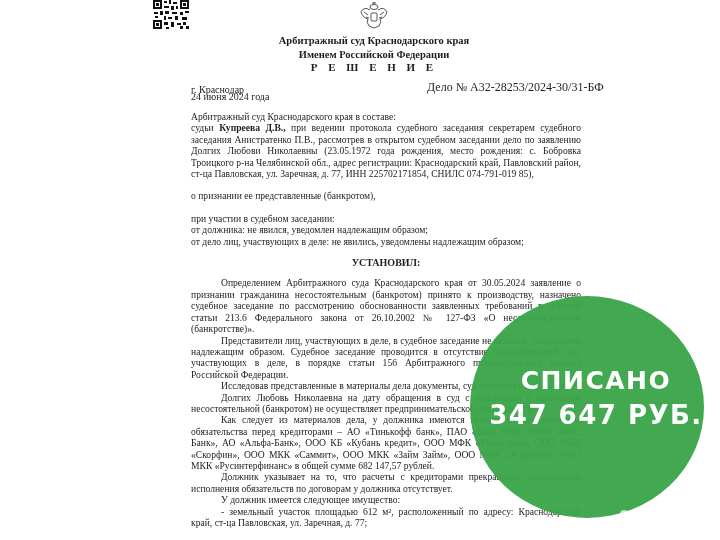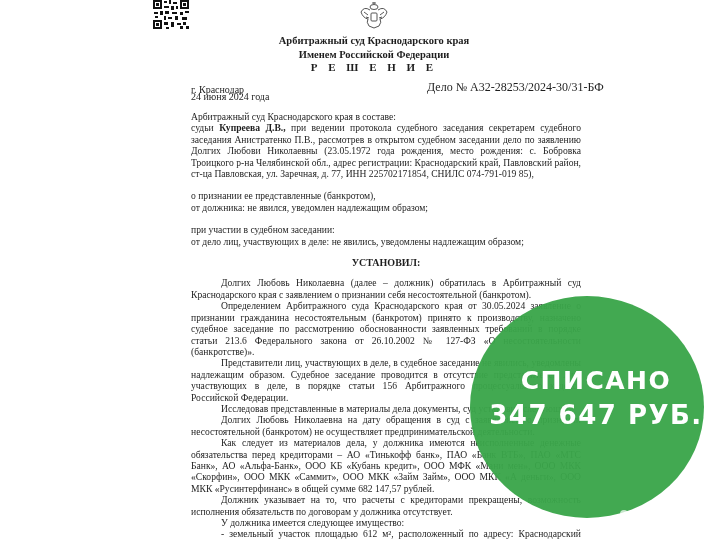--- a/index.html
+++ b/index.html
@@ -83,32 +83,31 @@
   <div class="hdr h3">Р Е Ш Е Н И Е</div>
 
   <div class="city">г. Краснодар</div>
   <div class="date">24 июня 2024 года</div>
   <div class="case">Дело № А32-28253/2024-30/31-БФ</div>
 
   <div class="body" style="top:111px;">
     <p class="p">Арбитражный суд Краснодарского края в составе:</p>
     <p class="p"><span>судьи </span><span class="b">Купреева Д.В.,</span><span> при ведении протокола судебного заседания секретарем судебного заседания Анистратенко П.В., рассмотрев в открытом судебном заседании дело по заявлению Долгих Любови Николаевны (23.05.1972 года рождения, место рождения: с. Бобровка Троицкого р-на Челябинской обл., адрес регистрации: Краснодарский край, Павловский район, ст-ца Павловская, ул. Заречная, д. 77, ИНН 225702171854, СНИЛС 074-791-019 85),</span></p>
     <p class="p" style="margin-top:11px;">о признании ее представленные (банкротом),</p>
+    <p class="p" style="margin-top:11px;">при участии в судебном заседании:</p>
     <p class="p">от должника: не явился, уведомлен надлежащим образом;</p>
-    <p class="p" style="margin-top:11px;">при участии в судебном заседании:</p>
     <p class="p">от дело лиц, участвующих в деле: не явились, уведомлены надлежащим образом;</p>
     <p class="p center" style="margin-top:10px; margin-bottom:9px;text-align:center;">УСТАНОВИЛ:</p>
-    <p class="p ind">Долгих Любовь Николаевна (далее – должник) обратилась в Арбитражный суд Краснодарского края с заявлением о признании себя несостоятельной (банкротом).</p>
     <p class="p ind">Определением Арбитражного суда Краснодарского края от 30.05.2024 заявление о признании гражданина несостоятельным (банкротом) принято к производству, назначено судебное заседание по рассмотрению обоснованности заявленных требований в порядке статьи 213.6 Федерального закона от 26.10.2002 № 127-ФЗ «О несостоятельности (банкротстве)».</p>
     <p class="p ind">Представители лиц, участвующих в деле, в судебное заседание не явились, уведомлены надлежащим образом. Судебное заседание проводится в отсутствие представителей лиц, участвующих в деле, в порядке статьи 156 Арбитражного процессуального кодекса Российской Федерации.</p>
     <p class="p ind">Исследовав представленные в материалы дела документы, суд установил следующее.</p>
     <p class="p ind">Долгих Любовь Николаевна на дату обращения в суд с заявлением о признании несостоятельной (банкротом) не осуществляет предпринимательской деятельности.</p>
     <p class="p ind">Как следует из материалов дела, у должника имеются неисполненные денежные обязательства перед кредиторами – АО «Тинькофф банк», ПАО «Банк ВТБ», ПАО «МТС Банк», АО «Альфа-Банк», ООО КБ «Кубань кредит», ООО МФК «Мани мен», ООО МКК «Скорфин», ООО МКК «Саммит», ООО МКК «Займ Займ», ООО МКК «А деньги», ООО МКК «Русинтерфинанс» в общей сумме 682 147,57 рублей.</p>
     <p class="p ind">Должник указывает на то, что расчеты с кредиторами прекращены, возможность исполнения обязательств по договорам у должника отсутствует.</p>
-    <p class="p ind">У должника имеется следующее имущество:</p>
+    <p class="p ind">У должник имеется следующее имущество:</p>
     <p class="p ind">- земельный участок площадью 612 м², расположенный по адресу: Краснодарский край, ст-ца Павловская, ул. Заречная, д. 77;</p>
   </div>
 
   <div class="badge"></div>
   <div class="badge-text bt1">СПИСАНО</div>
   <div class="badge-text bt2">347 647 РУБ.</div>
 
   <svg class="avito-dots" viewBox="0 0 20 24">
     <circle cx="6" cy="8" r="4" fill="rgba(255,255,255,0.7)"></circle>
     <circle cx="14" cy="7" r="3" fill="rgba(255,255,255,0.7)"></circle>

